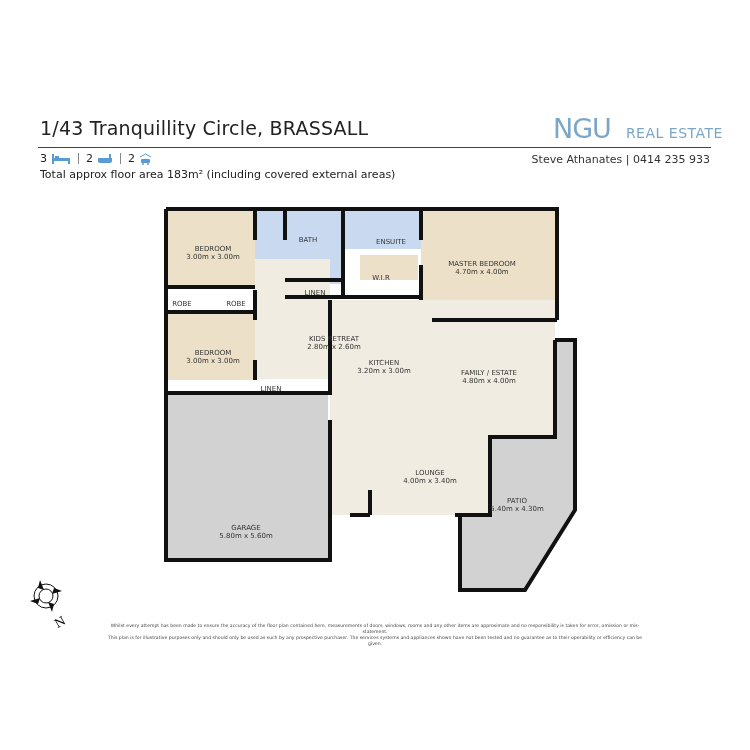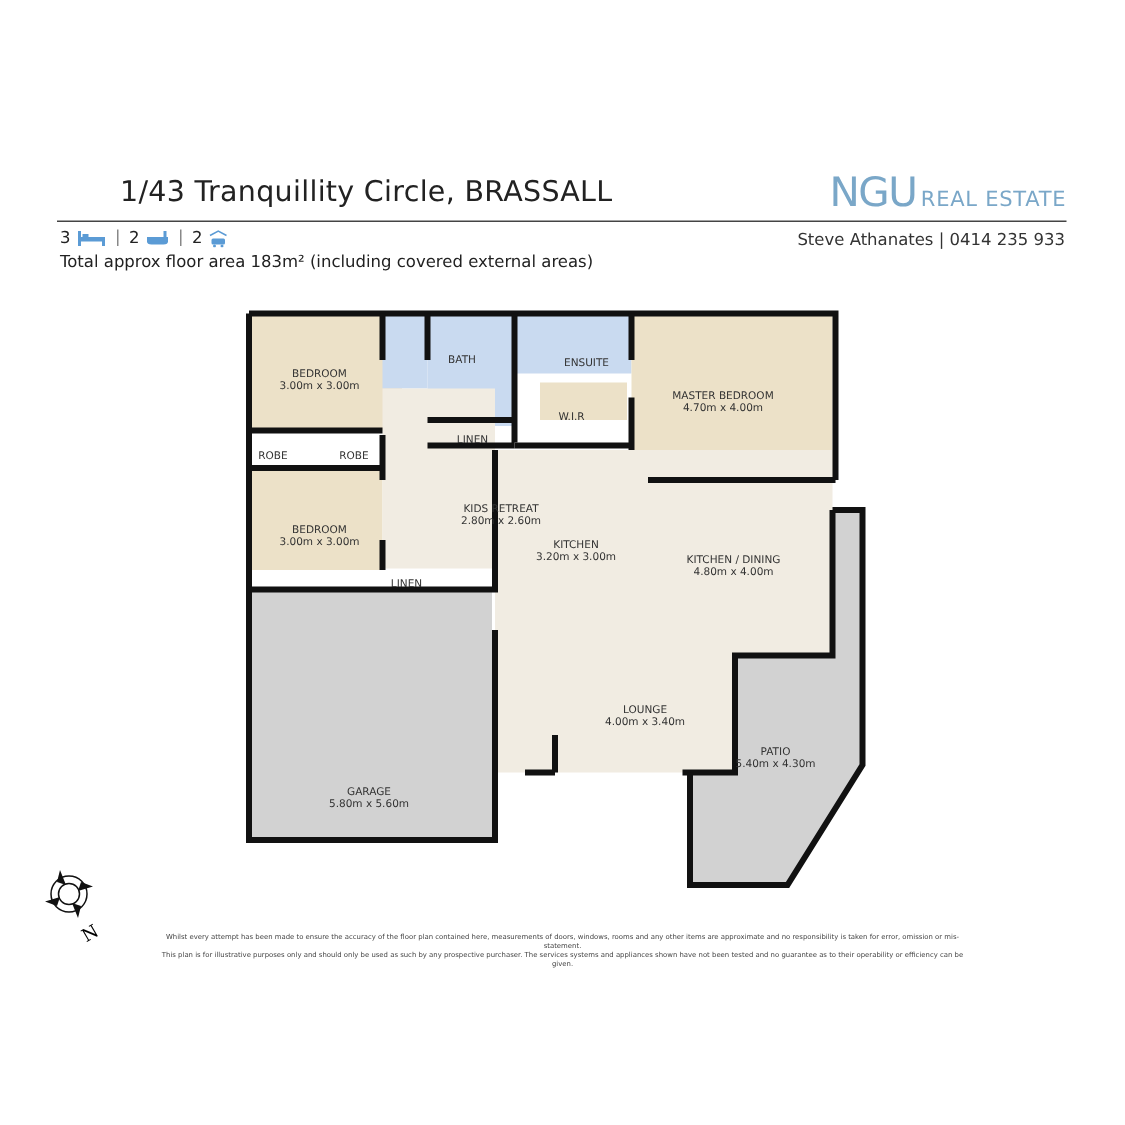--- a/index.html
+++ b/index.html
@@ -1,20 +1,20 @@
 <!DOCTYPE html>
 <html><head>
 <meta charset="utf-8">
 <style>
   html,body{margin:0;padding:0;background:#fff;}
   body{width:750px;height:750px;position:relative;overflow:hidden;font-family:"DejaVu Sans",sans-serif;color:#222;}
-  .title{position:absolute;left:40px;top:117px;font-size:19px;color:#222;letter-spacing:0.2px;margin-left:40px;}
+  .title{position:absolute;left:40px;top:117px;font-size:19px;color:#222;letter-spacing:0.2px;}
   .rule{position:absolute;left:38px;top:147px;width:673px;height:1px;background:#444;}
   .logo{position:absolute;left:553px;top:113px;font-size:27px;color:#7aa7c8;letter-spacing:-1px;}
-  .logo .sub{font-size:14px;letter-spacing:0.5px;margin-left:3px;}
+  .logo .sub{font-size:14px;letter-spacing:0.5px;margin-left:15px;}
   .agent{position:absolute;right:40px;top:153px;font-size:11px;color:#333;text-align:center;}
   .features{position:absolute;left:40px;top:152px;font-size:11px;display:flex;align-items:center;gap:4px;}
   .features .sep{display:inline-block;width:1px;height:11px;background:#888;margin:0 3px;}
   .area{position:absolute;left:40px;top:168px;font-size:11px;color:#222;}
   .plan{position:absolute;left:160px;top:203px;}
   .lbl{position:absolute;font-size:7px;font-weight:normal;text-align:center;color:#333;line-height:8px;white-space:nowrap;transform:translateX(-50%);}
   .disc{position:absolute;left:105px;top:623px;width:540px;font-size:4.6px;line-height:6px;color:#444;text-align:center;}
   .compass{position:absolute;left:26px;top:576px;}
 </style>
 </head>
@@ -99,21 +99,21 @@
     </div>
   <div class="lbl" style="left:134px;top:132px;margin-left:40px;">
       <div>KIDS RETREAT</div>
       <div>2.80m  x 2.60m</div>
     </div>
   <div class="lbl" style="left:224px;top:156px;">
       <div>KITCHEN</div>
       <div>3.20m  x 3.00m</div>
     </div>
   <div class="lbl" style="left:329px;top:166px;">
-      <div>KITCHEN / DINING</div>
+      <div>FAMILY / ESTATE</div>
       <div>4.80m  x 4.00m</div>
     </div>
   <div class="lbl" style="left:111px;top:182px;">LINEN</div>
   <div class="lbl" style="left:86px;top:273px;margin-top:48px;">
       <div>GARAGE</div>
       <div>5.80m  x 5.60m</div>
     </div>
   <div class="lbl" style="left:270px;top:266px;">
       <div>LOUNGE</div>
       <div>4.00m  x 3.40m</div>

